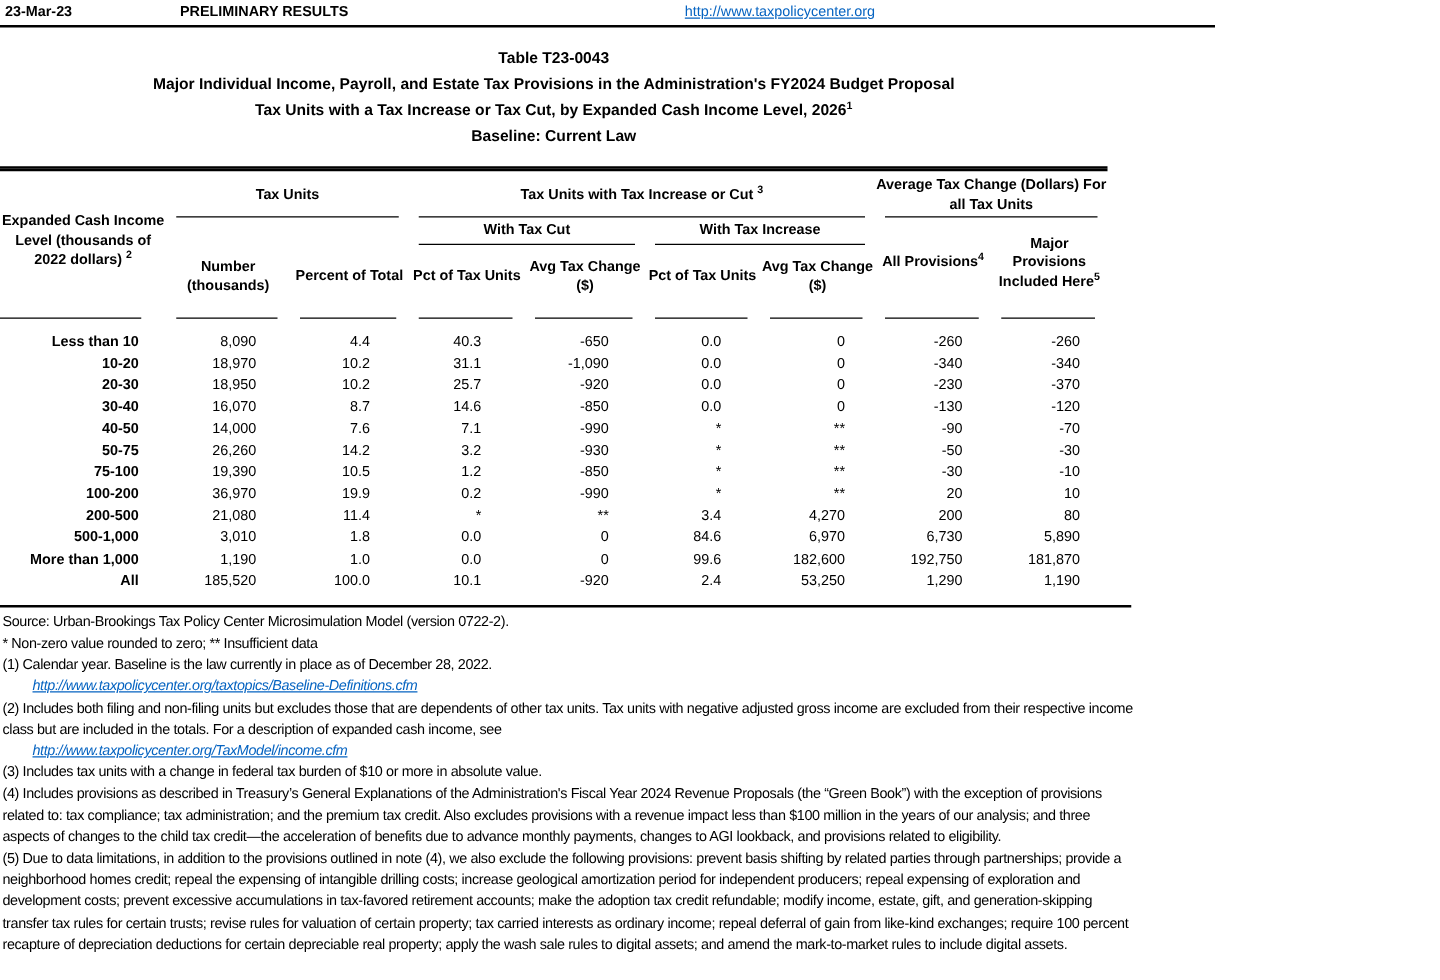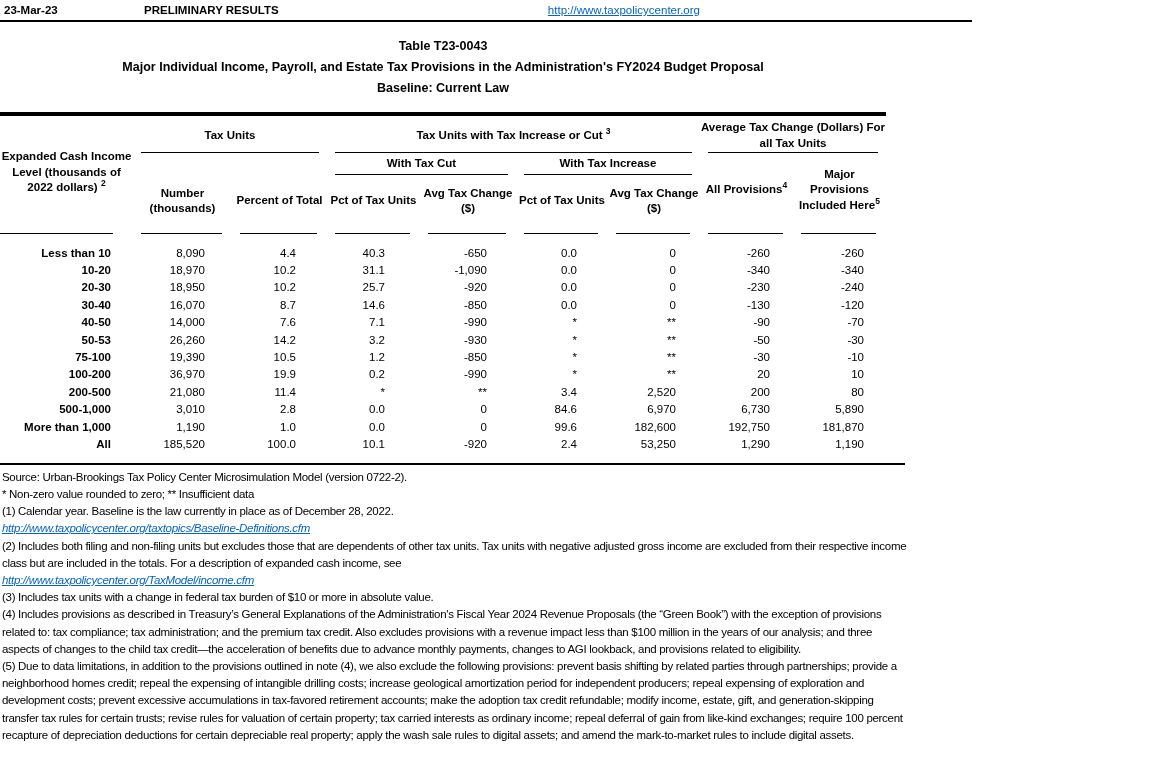--- a/index.html
+++ b/index.html
@@ -13,21 +13,21 @@
   
   .topbar {
     display: flex; align-items: flex-start;
     padding: 3px 4px 3px 4px; border-bottom: 2px solid #000;
     font-size: 11.5px; font-weight: bold; line-height: 14px;
   }
   .topbar .date { width: 140px; }
   .topbar .prelim { }
   .topbar .spacer { flex: 1; }
   .topbar .toplink { margin-right: 268px; font-weight: normal; }
-  a.lnk { color: #0563C1; text-decoration: underline; }
+  a.lnk { color: #0563C1; text-decoration: underline; margin-left: 24px; }
   
   .titleblock { width: 886px; margin-top: 14px; text-align: center;
     font-size: 12.5px; font-weight: bold; line-height: 21px; }
   sup { font-size: 8.5px; line-height: 0; vertical-align: super; }
   
   .tablewrap { margin-top: 13px; width: 886px; }
   .double-rule { width: 886px; height: 4px; border-top: 2px solid #000; border-bottom: 2px solid #000; }
   .thead {
     display: grid; margin-top: 2px;
     grid-template-columns: 133px 99px 95px 93px 96px 92px 92px 93px 93px;
@@ -89,20 +89,21 @@
   <div class="topbar">
     <span class="date">23-Mar-23</span>
     <span class="prelim">PRELIMINARY RESULTS</span>
     <span class="spacer"></span>
     <a class="lnk toplink" href="#">http://www.taxpolicycenter.org</a>
   </div>
 
   <div class="titleblock">
     <div>Table T23-0043</div>
     <div>Major Individual Income, Payroll, and Estate Tax Provisions in the Administration's FY2024 Budget Proposal</div>
+    <div><span>Tax Units with a Tax Increase or Tax Cut, by Expanded Cash Income Level, 2026</span><sup>1</sup></div>
     <div>Baseline: Current Law</div>
   </div>
 
   <div class="tablewrap">
     <div class="double-rule"></div>
 
     <div class="thead">
       <div class="hc h-eci">
         <span><span>Expanded Cash Income Level (thousands of 2022 dollars)</span> <sup>2</sup></span>
       </div>
@@ -181,21 +182,21 @@
         </div>
         <div class="trow">
           <div class="tcell">20-30</div>
           <div class="tcell">18,950</div>
           <div class="tcell">10.2</div>
           <div class="tcell">25.7</div>
           <div class="tcell">-920</div>
           <div class="tcell">0.0</div>
           <div class="tcell">0</div>
           <div class="tcell">-230</div>
-          <div class="tcell">-240</div>
+          <div class="tcell">-370</div>
         </div>
         <div class="trow">
           <div class="tcell">30-40</div>
           <div class="tcell">16,070</div>
           <div class="tcell">8.7</div>
           <div class="tcell">14.6</div>
           <div class="tcell">-850</div>
           <div class="tcell">0.0</div>
           <div class="tcell">0</div>
           <div class="tcell">-130</div>
@@ -206,21 +207,21 @@
           <div class="tcell">14,000</div>
           <div class="tcell">7.6</div>
           <div class="tcell">7.1</div>
           <div class="tcell">-990</div>
           <div class="tcell">*</div>
           <div class="tcell">**</div>
           <div class="tcell">-90</div>
           <div class="tcell">-70</div>
         </div>
         <div class="trow">
-          <div class="tcell">50-53</div>
+          <div class="tcell">50-75</div>
           <div class="tcell">26,260</div>
           <div class="tcell">14.2</div>
           <div class="tcell">3.2</div>
           <div class="tcell">-930</div>
           <div class="tcell">*</div>
           <div class="tcell">**</div>
           <div class="tcell">-50</div>
           <div class="tcell">-30</div>
         </div>
         <div class="trow">
@@ -245,28 +246,28 @@
           <div class="tcell">20</div>
           <div class="tcell">10</div>
         </div>
         <div class="trow">
           <div class="tcell">200-500</div>
           <div class="tcell">21,080</div>
           <div class="tcell">11.4</div>
           <div class="tcell">*</div>
           <div class="tcell">**</div>
           <div class="tcell">3.4</div>
-          <div class="tcell">2,520</div>
+          <div class="tcell">4,270</div>
           <div class="tcell">200</div>
           <div class="tcell">80</div>
         </div>
         <div class="trow">
           <div class="tcell">500-1,000</div>
           <div class="tcell">3,010</div>
-          <div class="tcell">2.8</div>
+          <div class="tcell">1.8</div>
           <div class="tcell">0.0</div>
           <div class="tcell">0</div>
           <div class="tcell">84.6</div>
           <div class="tcell">6,970</div>
           <div class="tcell">6,730</div>
           <div class="tcell">5,890</div>
         </div>
         <div class="trow">
           <div class="tcell">More than 1,000</div>
           <div class="tcell">1,190</div>

